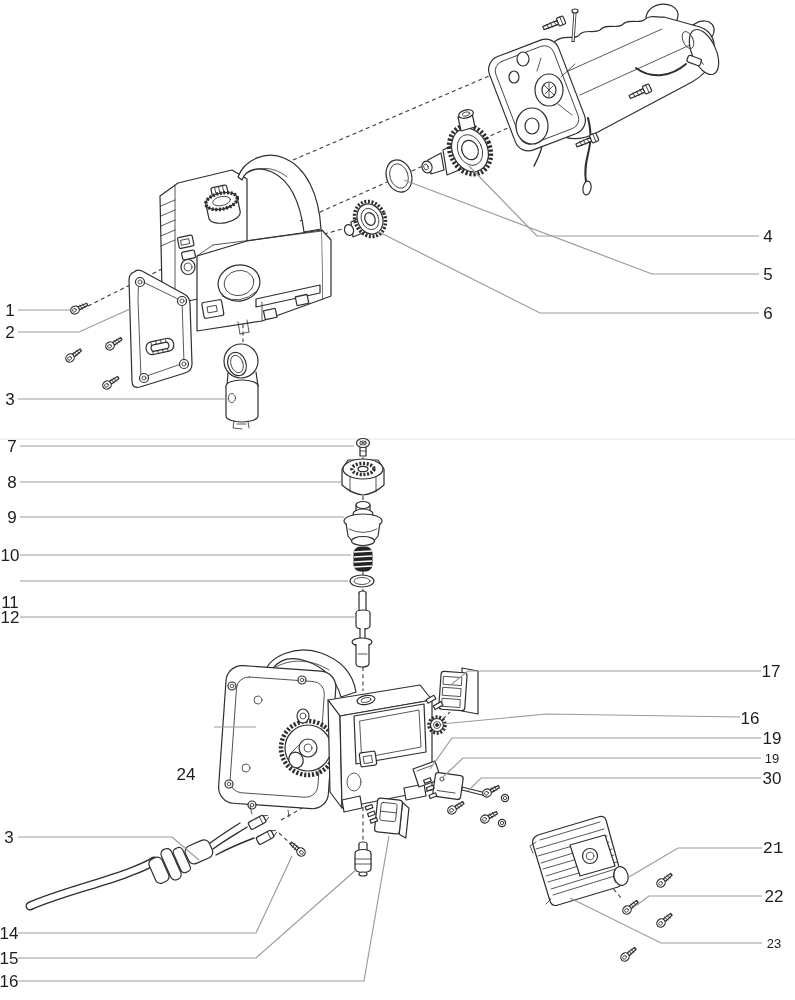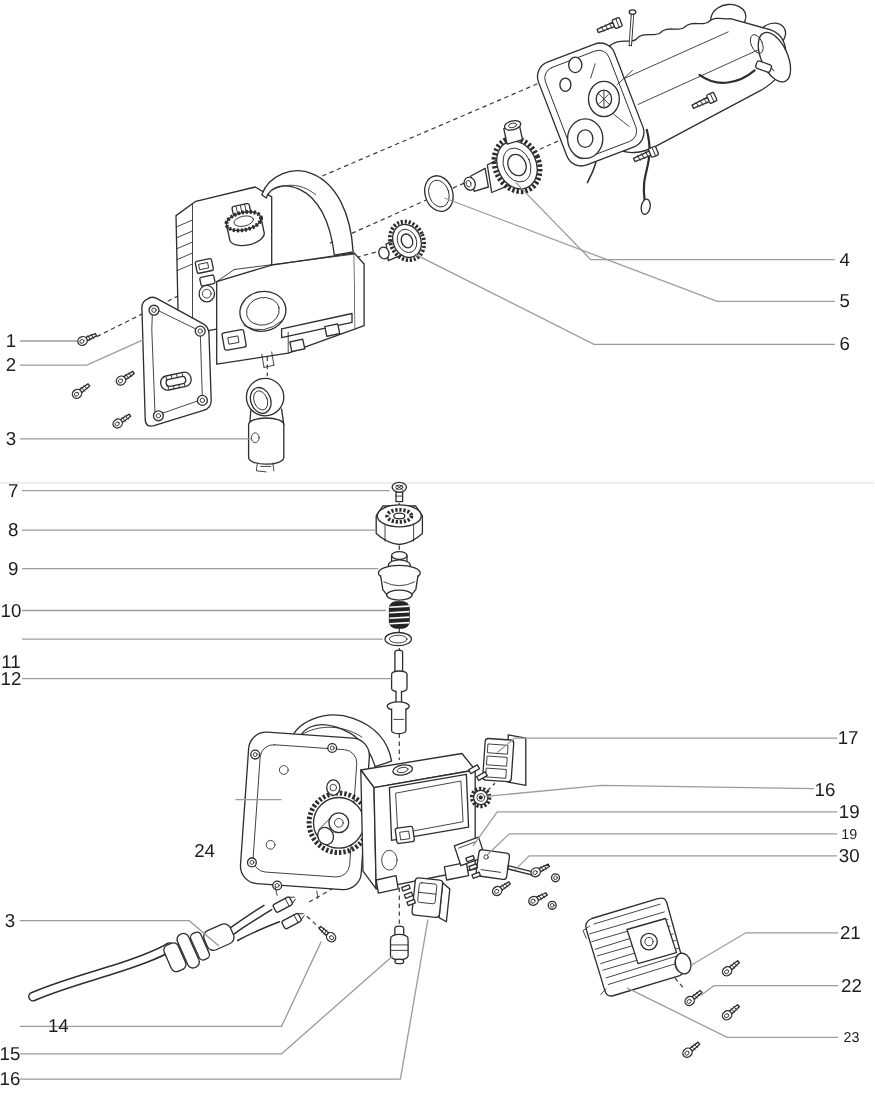--- a/index.html
+++ b/index.html
@@ -469,26 +469,26 @@
       <span class="callout" style="left: 768px; top: 236px; font-size: 17px;">4</span>
       <span class="callout" style="left: 768px; top: 274px; font-size: 17px;">5</span>
       <span class="callout" style="left: 768px; top: 313px; font-size: 17px;">6</span>
       <span class="callout" style="left: 12px; top: 446px; font-size: 17px;">7</span>
       <span class="callout" style="left: 12px; top: 482px; font-size: 17px;">8</span>
       <span class="callout" style="left: 12px; top: 517px; font-size: 17px;">9</span>
       <span class="callout" style="left: 10px; top: 555px; font-size: 17px;">10</span>
       <span class="callout" style="left: 10px; top: 602px; font-size: 17px;">11</span>
       <span class="callout" style="left: 10px; top: 617px; font-size: 17px;">12</span>
       <span class="callout" style="left: 9px; top: 837px; font-size: 17px;">3</span>
-      <span class="callout" style="left: 9px; top: 933px; font-size: 17px; margin-left: 44px;">14</span>
+      <span class="callout" style="left: 9px; top: 933px; font-size: 17px;">14</span>
       <span class="callout" style="left: 9px; top: 958px; font-size: 17px;">15</span>
       <span class="callout" style="left: 9px; top: 981px; font-size: 17px;">16</span>
       <span class="callout" style="left: 771px; top: 671px; font-size: 17px;">17</span>
       <span class="callout" style="left: 750px; top: 718px; font-size: 17px;">16</span>
       <span class="callout" style="left: 772px; top: 738px; font-size: 17px;">19</span>
       <span class="callout" style="left: 772px; top: 758px; font-size: 13px;">19</span>
       <span class="callout" style="left: 772px; top: 778px; font-size: 17px;">30</span>
-      <span class="callout" style="left: 773px; top: 848px; font-size: 17px;">21</span>
+      <span class="callout" style="left: 773px; top: 848px; font-size: 17px; font-family: Liberation Mono, monospace;">21</span>
       <span class="callout" style="left: 774px; top: 896px; font-size: 17px;">22</span>
       <span class="callout" style="left: 774px; top: 943px; font-size: 13px;">23</span>
       <span class="callout" style="left: 186px; top: 727px; font-size: 17px; margin-top: 47px;">24</span>
     </div>
 </div>
 
 </body></html>

